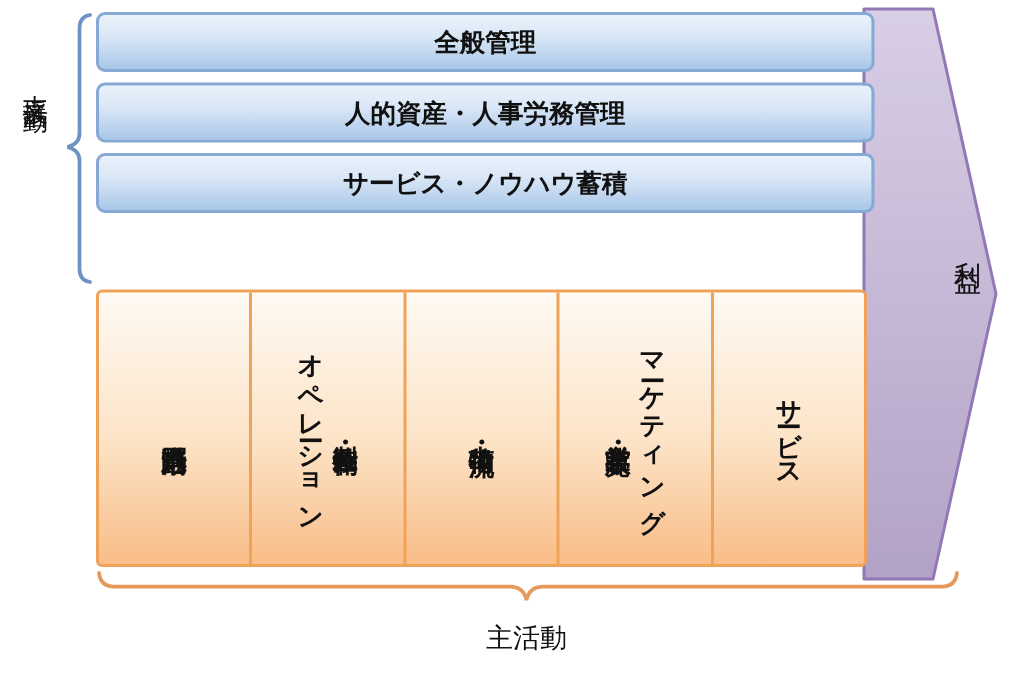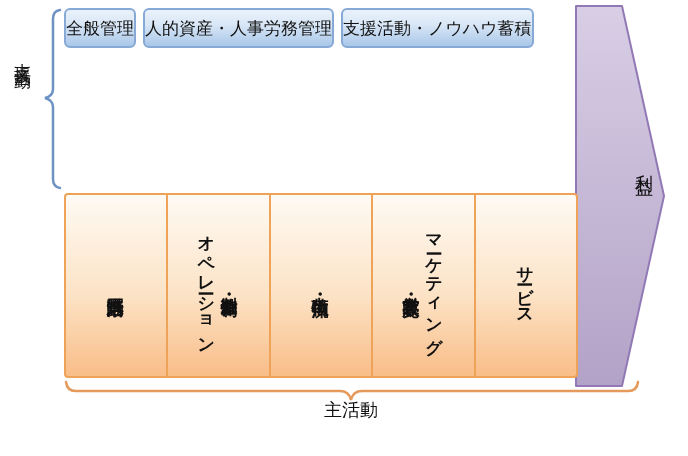--- a/index.html
+++ b/index.html
@@ -23,23 +23,24 @@
   }
   #arrow-layer { z-index: 0; }
   #brace-layer { z-index: 3; pointer-events: none; }
 
   
   .bars {
     position: absolute;
     left: 64px; top: 8px;
     width: 519px;
     display: flex;
-    flex-direction: row;
+    flex-direction: column;
     gap: 7px;
     z-index: 1;
+    font-weight: bold;
   }
   .bar {
     box-sizing: border-box;
     height: 40px;
     border: 2px solid var(--bar-border, #86a9d6);
     border-radius: 6px;
     background: linear-gradient(180deg,
       #eaf2fb 0%,
       var(--bar-fill-top, #d9e7f6) 40%,
       var(--bar-fill-bottom, #a9c7e9) 100%);
@@ -97,21 +98,21 @@
     position: absolute;
     left: 632px; top: 160px;
     writing-mode: vertical-rl;
     font-size: 18px;
     letter-spacing: 4px;
     color: #111;
     z-index: 2;
   }
   .primary-label {
     position: absolute;
-    left: 64px; top: 398px;
+    left: 64px; top: 413px;
     width: 574px;
     text-align: center;
     font-size: 18px;
     color: #111;
     z-index: 2;
   }
 </style>
 </head>
 <body>
 
@@ -128,21 +129,21 @@
   </svg>
 
   <div class="bars">
     <div class="bar">
       <span>全般管理</span>
     </div>
     <div class="bar">
       <span>人的資産・人事労務管理</span>
     </div>
     <div class="bar">
-      <span>支援活動・ノウハウ蓄積</span>
+      <span>サービス・ノウハウ蓄積</span>
     </div>
   </div>
 
   <div class="columns">
     <div class="col">
       <span class="vtext">購買活動</span>
     </div>
     <div class="col">
       <span class="vtext">製造・制作
 オペレーション</span>

